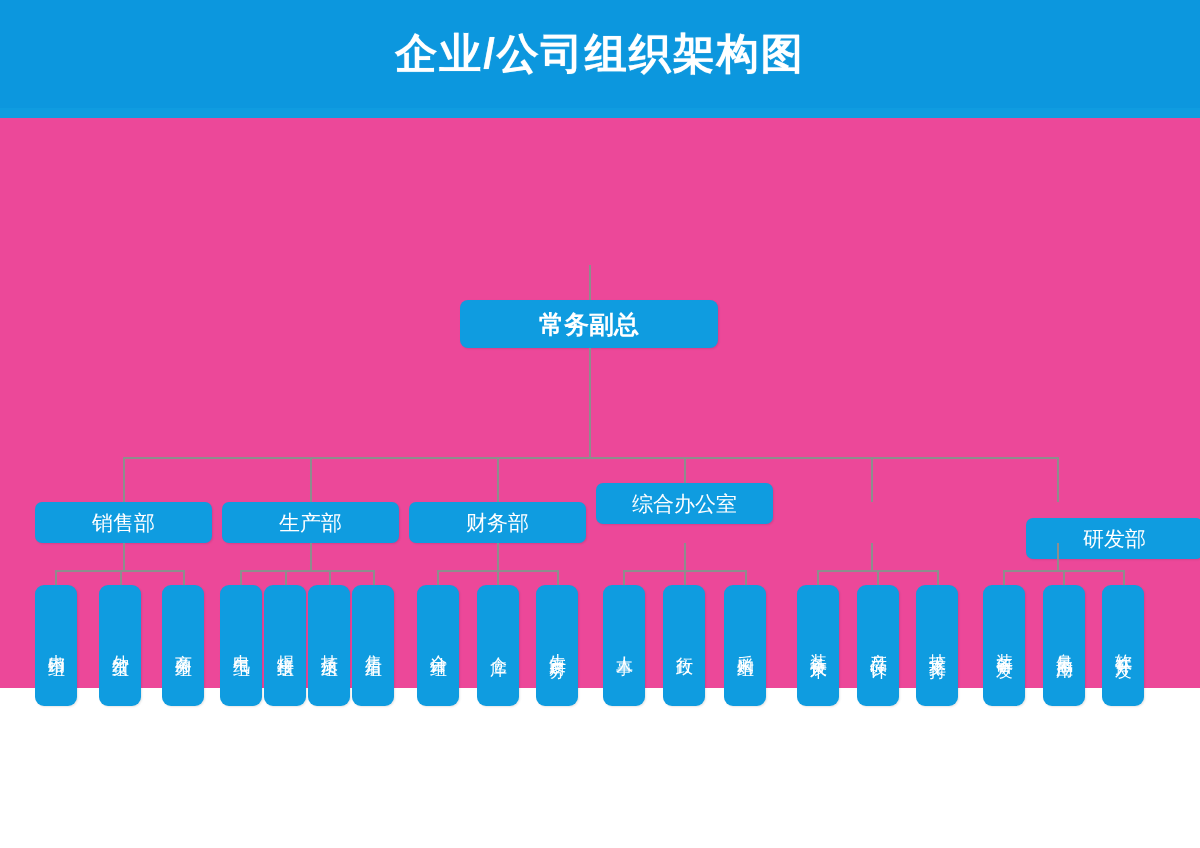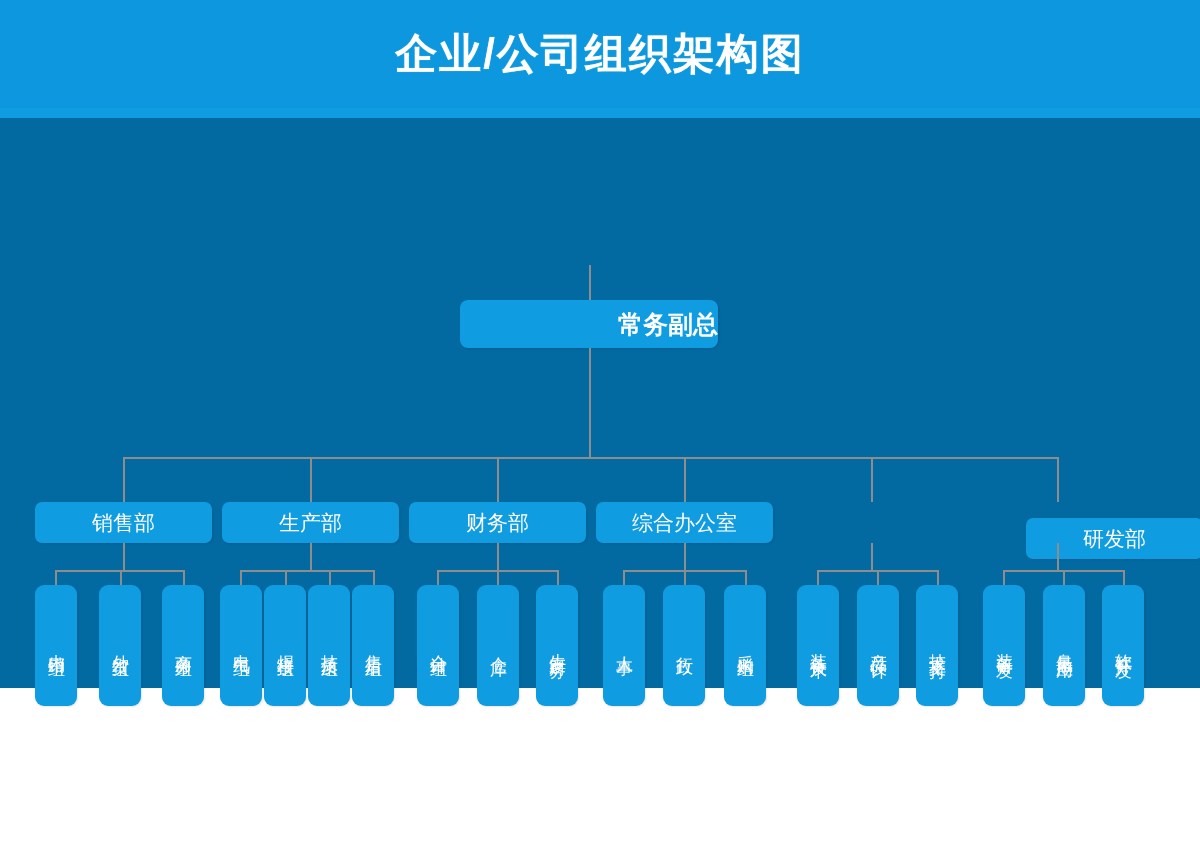--- a/index.html
+++ b/index.html
@@ -11,21 +11,21 @@
     height: 848px;
     background: #ffffff;
     font-family: "Liberation Sans", "DejaVu Sans", sans-serif;
     overflow: hidden;
   }
 
   #chart-root {
     position: relative;
     width: 1200px;
     height: 688px;
-    background: #0369a1;
+    background: #ec4899;
   }
 
   
   .header-banner {
     position: absolute;
     left: 0;
     top: 0;
     width: 1200px;
     height: 108px;
     background: #0c97de;
@@ -121,21 +121,21 @@
   <div class="header-banner">
     <div class="header-title">企业/公司组织架构图</div>
   </div>
   <div class="header-underline"></div>
 
   <div class="tree-canvas">
 
 
     <div class="connector v-line" style="left:589px; top:147px; height:35px;"></div>
 
-    <div class="node node-top" style="left:460px; top:182px;justify-content:flex-end;">
+    <div class="node node-top" style="left:460px; top:182px;">
       <span>常务副总</span>
     </div>
 
     <div class="connector v-line" style="left:589px; top:230px; height:109px;"></div>
 
     <div class="connector h-line" style="left:123px; top:339px; width:934px;"></div>
 
     <div class="connector v-line" style="left:123px; top:339px; height:45px;"></div>
     <div class="connector v-line" style="left:310px; top:339px; height:45px;"></div>
     <div class="connector v-line" style="left:497px; top:339px; height:45px;"></div>
@@ -197,21 +197,21 @@
     <div class="node node-team" style="left:417px; top:467px;">
       <span class="vtext">会计组</span>
     </div>
     <div class="node node-team" style="left:477px; top:467px;">
       <span class="vtext">仓库</span>
     </div>
     <div class="node node-team" style="left:536px; top:467px;">
       <span class="vtext">生产财务</span>
     </div>
 
-    <div class="node node-dept" style="left:596px; top:384px;">
+    <div class="node node-dept" style="left:596px; top:365px;">
       <span>综合办公室</span>
     </div>
     <div class="connector v-line" style="left:684px; top:425px; height:27px;"></div>
     <div class="connector h-line" style="left:623px; top:452px; width:122px;"></div>
     <div class="connector v-line" style="left:623px; top:452px; height:15px;"></div>
     <div class="connector v-line" style="left:684px; top:452px; height:15px;"></div>
     <div class="connector v-line" style="left:745px; top:452px; height:15px;"></div>
 
     <div class="node node-team" style="left:603px; top:467px;">
       <span class="vtext">人事</span>

